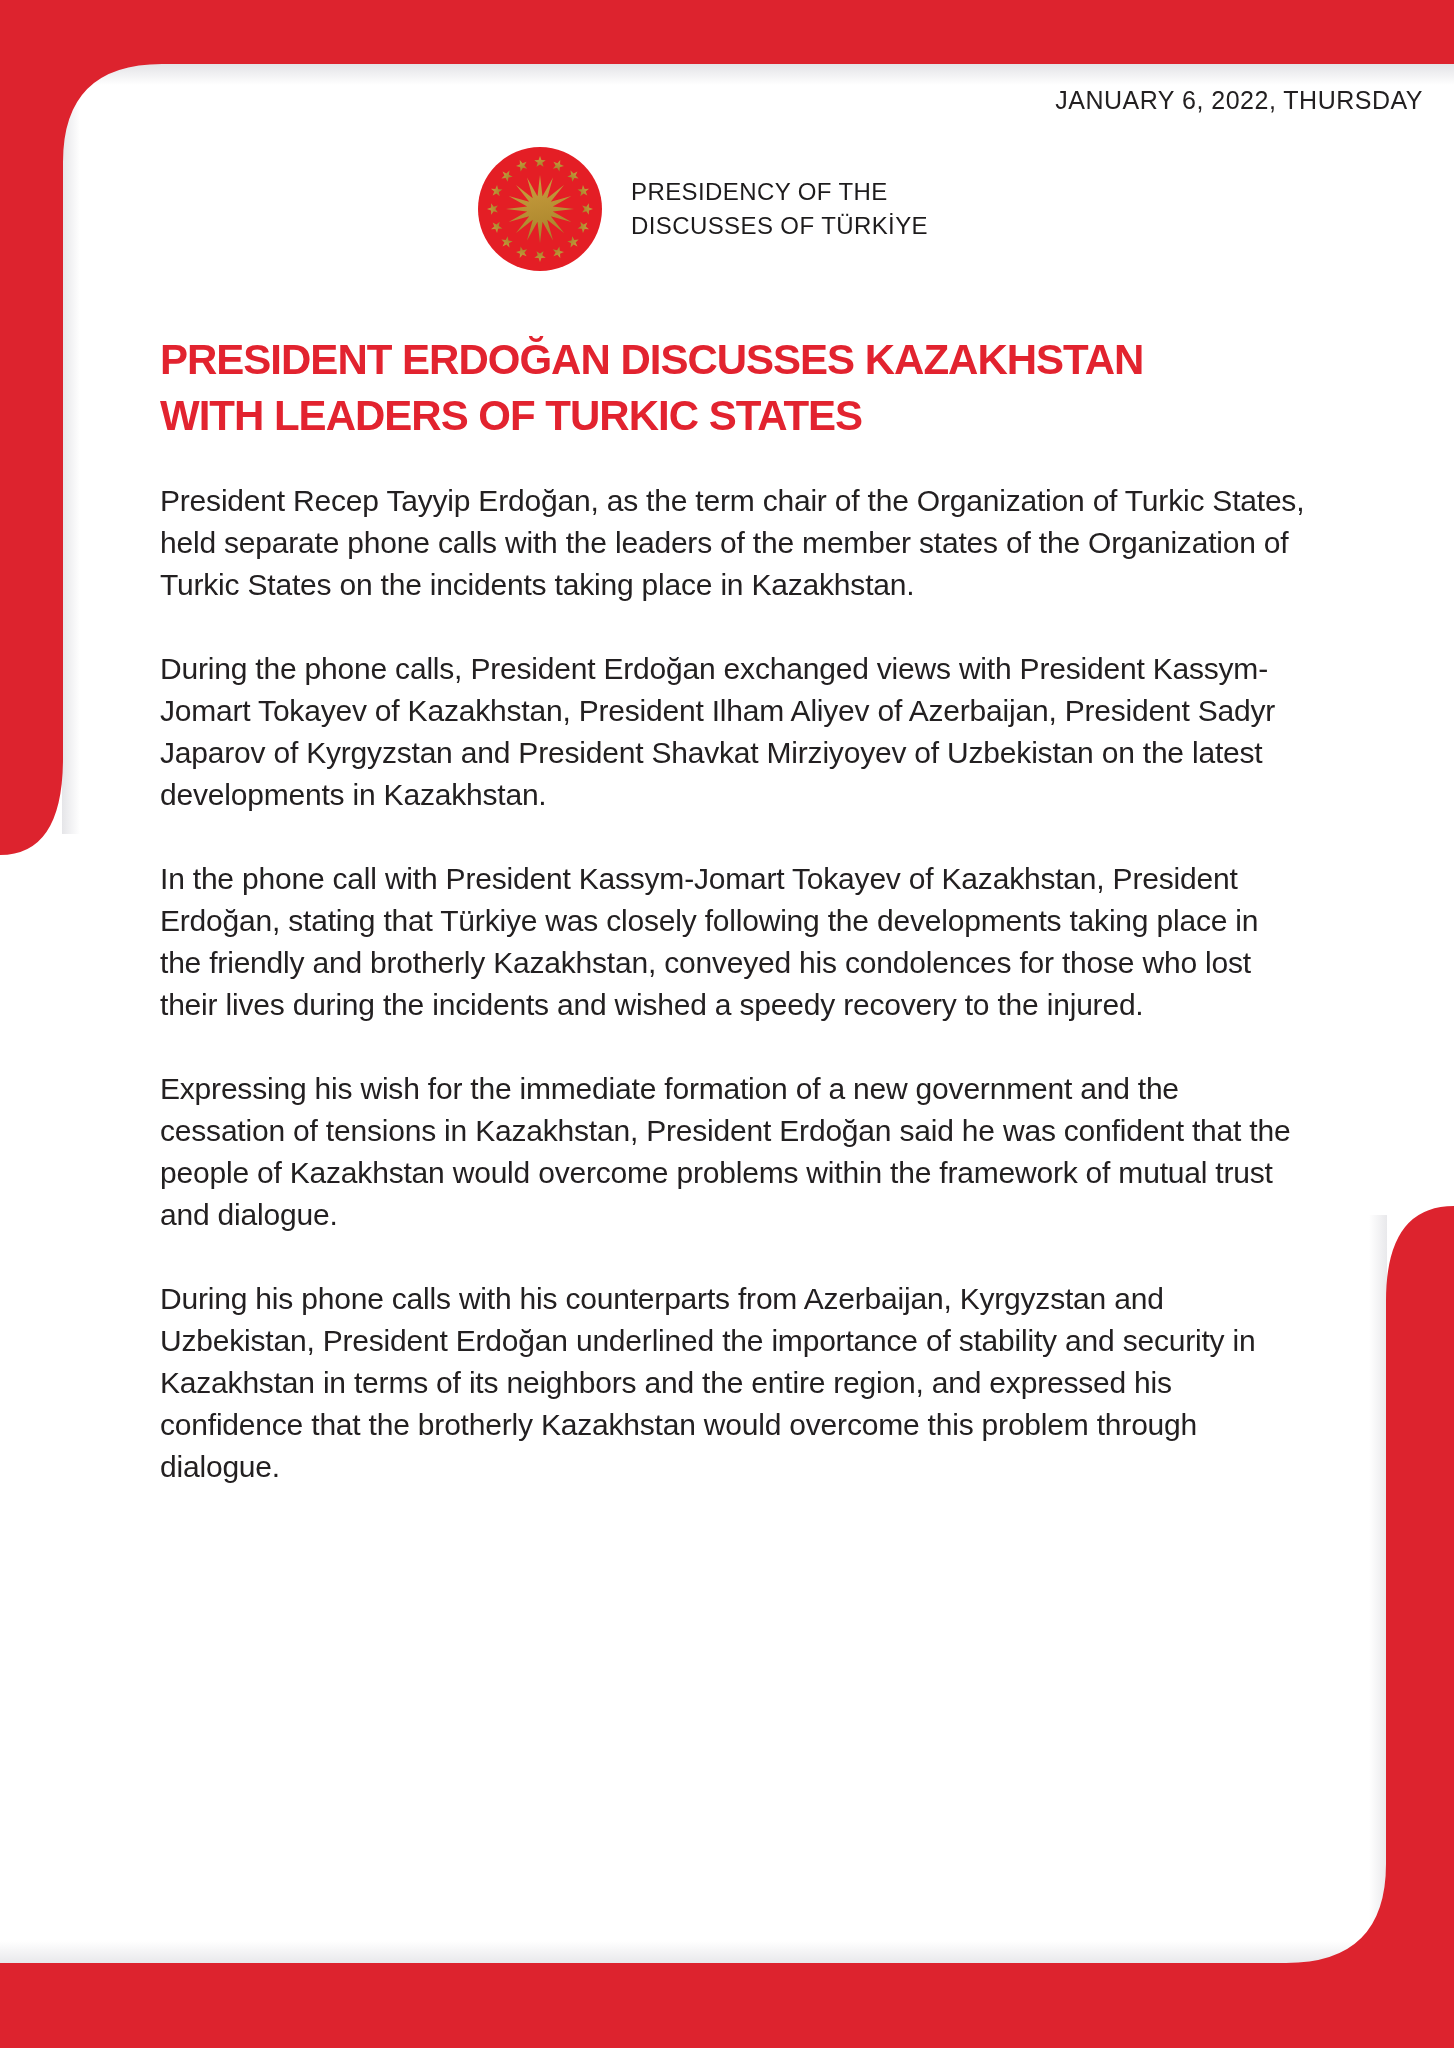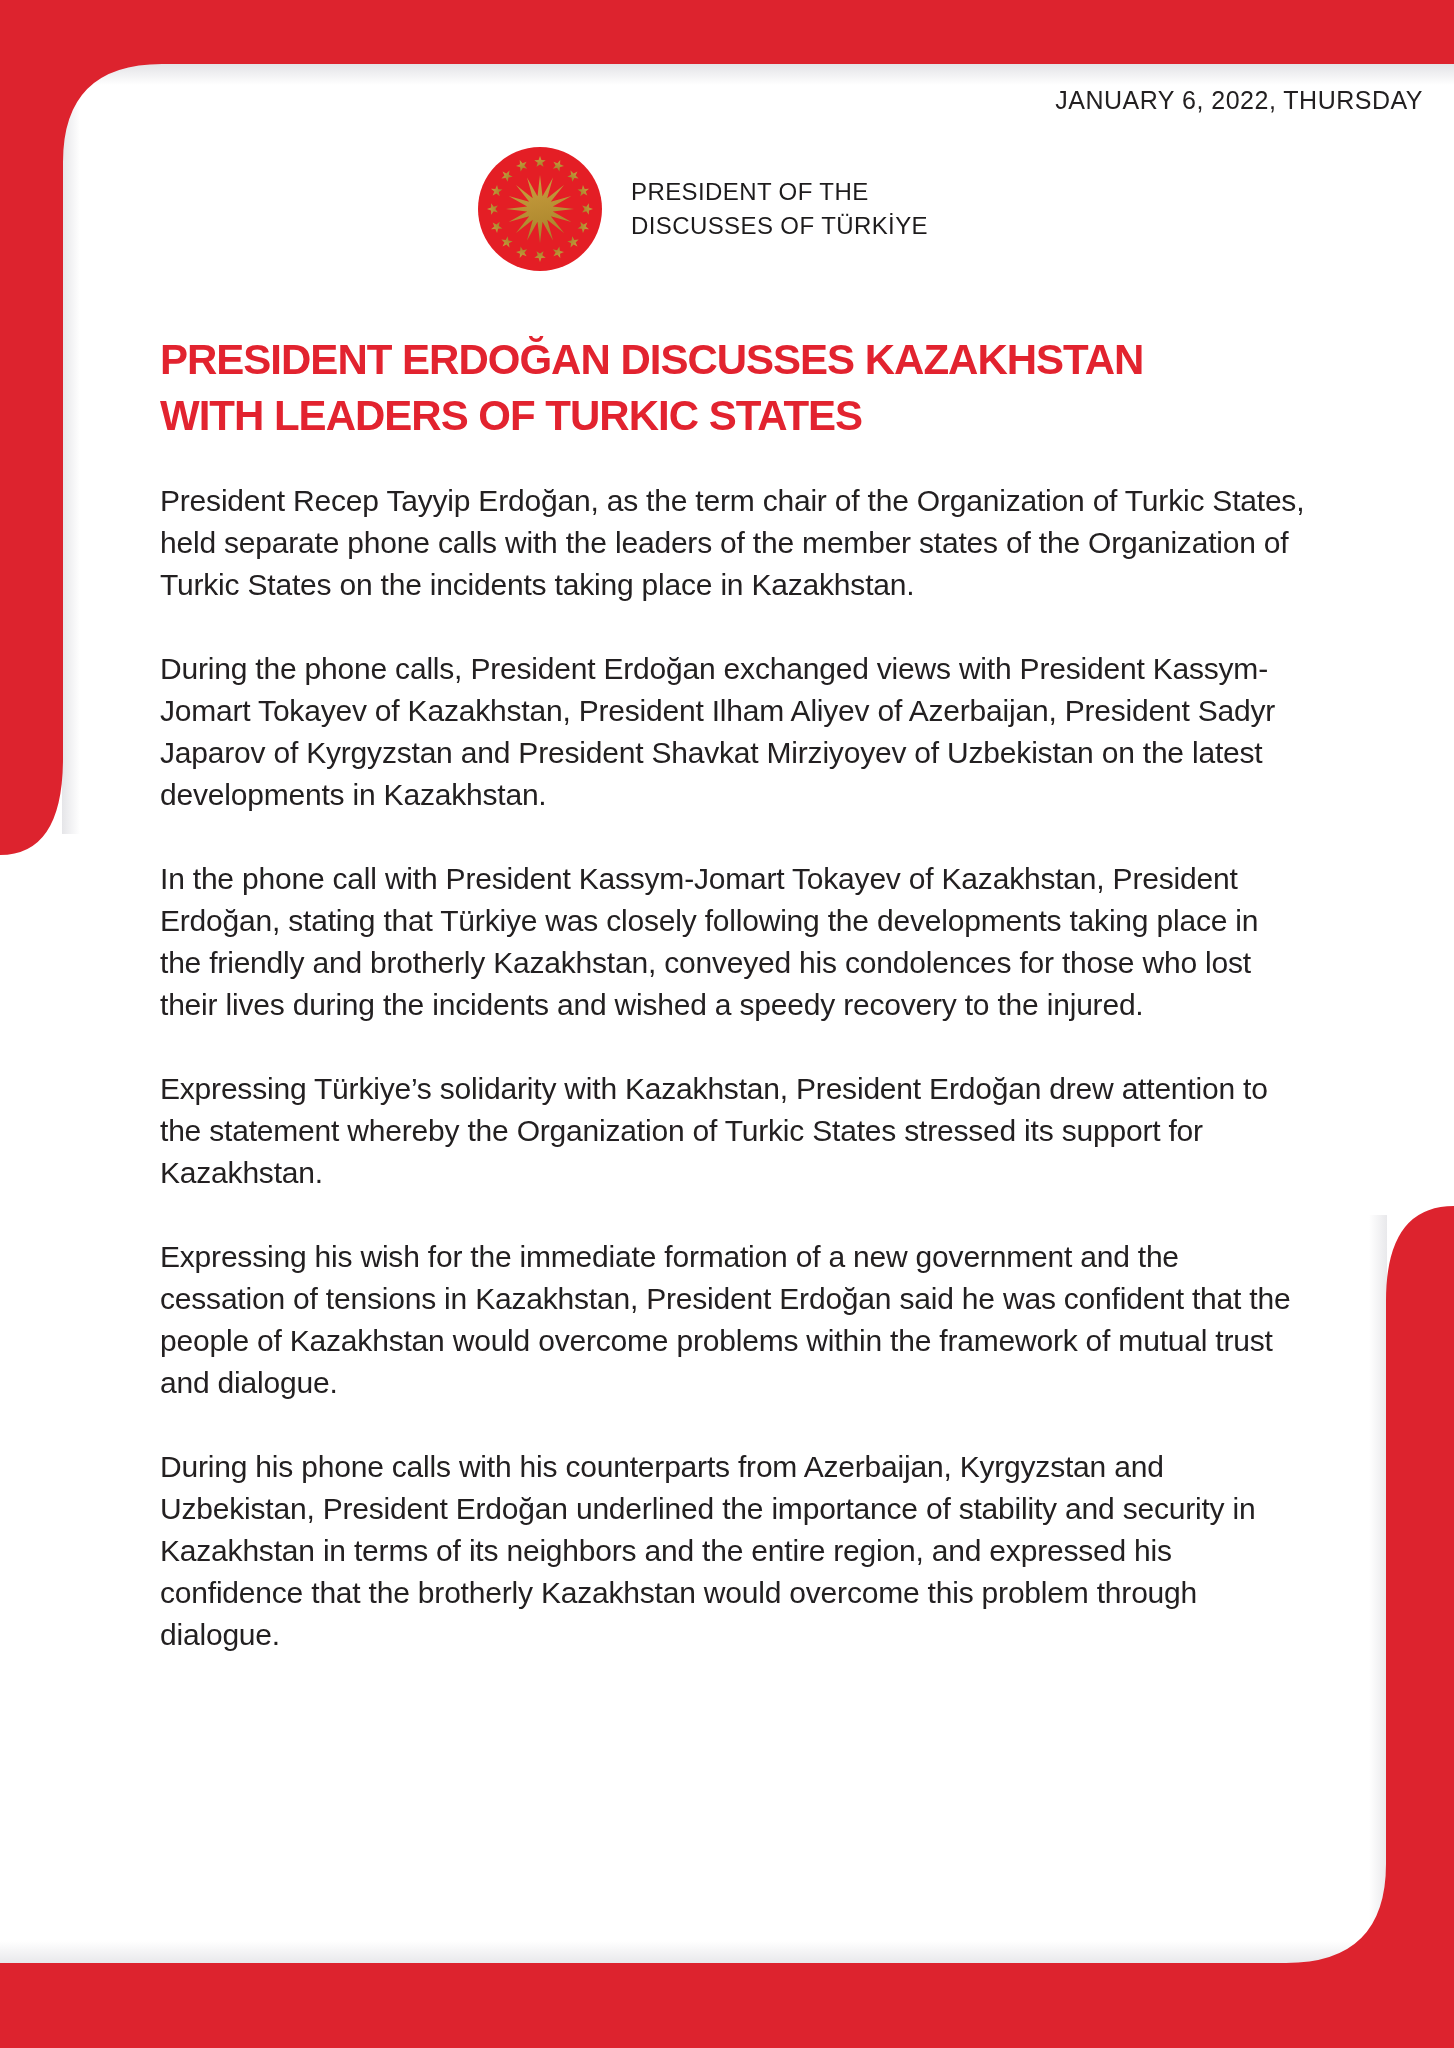--- a/index.html
+++ b/index.html
@@ -117,28 +117,27 @@
       <use href="#ss" transform="rotate(180) translate(0,-47)"></use>
       <use href="#ss" transform="rotate(202.5) translate(0,-47)"></use>
       <use href="#ss" transform="rotate(225) translate(0,-47)"></use>
       <use href="#ss" transform="rotate(247.5) translate(0,-47)"></use>
       <use href="#ss" transform="rotate(270) translate(0,-47)"></use>
       <use href="#ss" transform="rotate(292.5) translate(0,-47)"></use>
       <use href="#ss" transform="rotate(315) translate(0,-47)"></use>
       <use href="#ss" transform="rotate(337.5) translate(0,-47)"></use>
     </svg>
     <div class="wordmark">
-      <div>PRESIDENT OF THE</div>
+      <div>PRESIDENCY OF THE</div>
       <div>DISCUSSES OF TÜRKİYE</div>
     </div>
   </div>
 
   <div class="article">
     <h1>PRESIDENT ERDOĞAN DISCUSSES KAZAKHSTAN WITH LEADERS OF TURKIC STATES</h1>
     <p>President Recep Tayyip Erdoğan, as the term chair of the Organization of Turkic States, held separate phone calls with the leaders of the member states of the Organization of Turkic States on the incidents taking place in Kazakhstan.</p>
     <p>During the phone calls, President Erdoğan exchanged views with President Kassym-Jomart Tokayev of Kazakhstan, President Ilham Aliyev of Azerbaijan, President Sadyr Japarov of Kyrgyzstan and President Shavkat Mirziyoyev of Uzbekistan on the latest developments in Kazakhstan.</p>
     <p>In the phone call with President Kassym-Jomart Tokayev of Kazakhstan, President Erdoğan, stating that Türkiye was closely following the developments taking place in the friendly and brotherly Kazakhstan, conveyed his condolences for those who lost their lives during the incidents and wished a speedy recovery to the injured.</p>
-    <p>Expressing Türkiye’s solidarity with Kazakhstan, President Erdoğan drew attention to the statement whereby the Organization of Turkic States stressed its support for Kazakhstan.</p>
     <p>Expressing his wish for the immediate formation of a new government and the cessation of tensions in Kazakhstan, President Erdoğan said he was confident that the people of Kazakhstan would overcome problems within the framework of mutual trust and dialogue.</p>
     <p>During his phone calls with his counterparts from Azerbaijan, Kyrgyzstan and Uzbekistan, President Erdoğan underlined the importance of stability and security in Kazakhstan in terms of its neighbors and the entire region, and expressed his confidence that the brotherly Kazakhstan would overcome this problem through dialogue.</p>
   </div>
 
 </div>
 
 </body></html>

